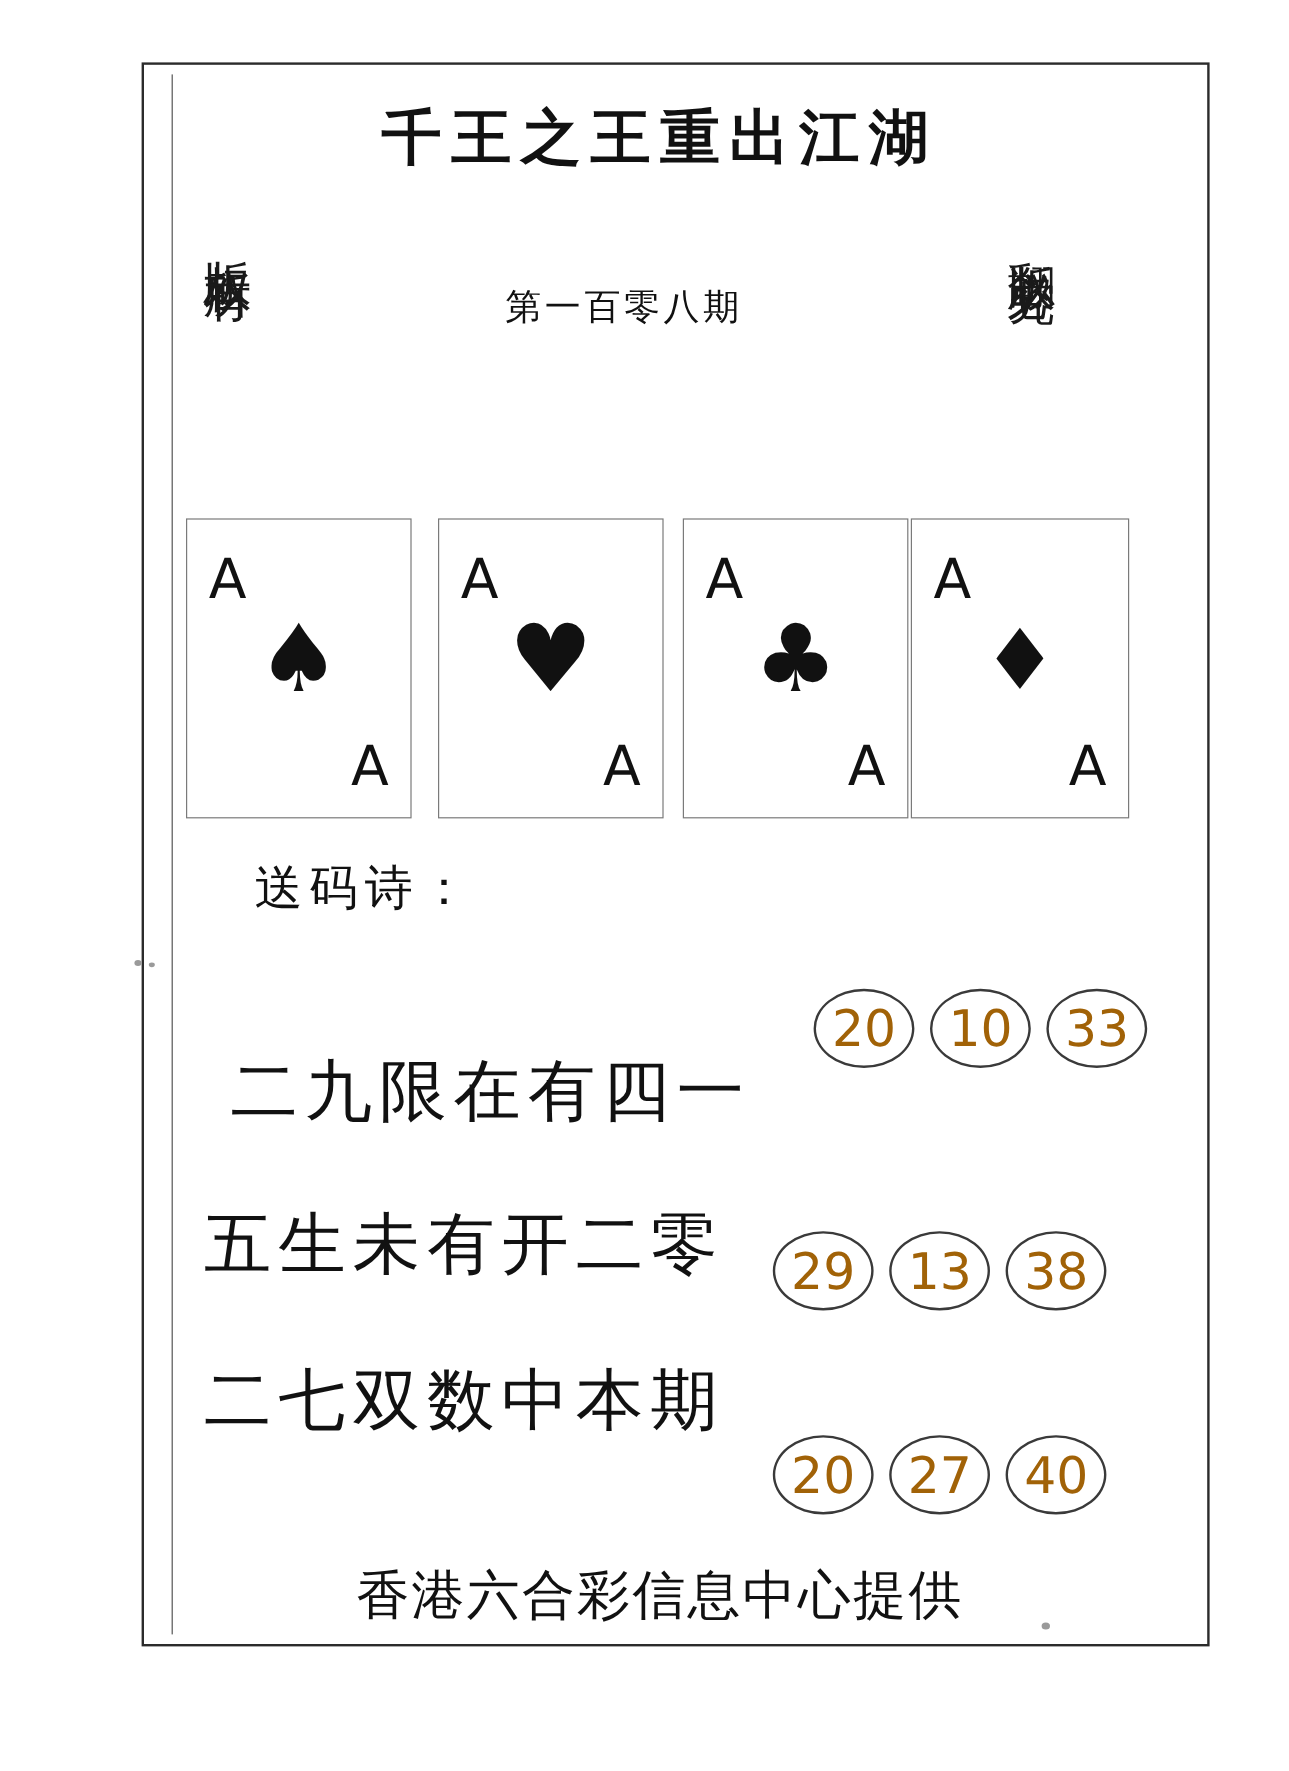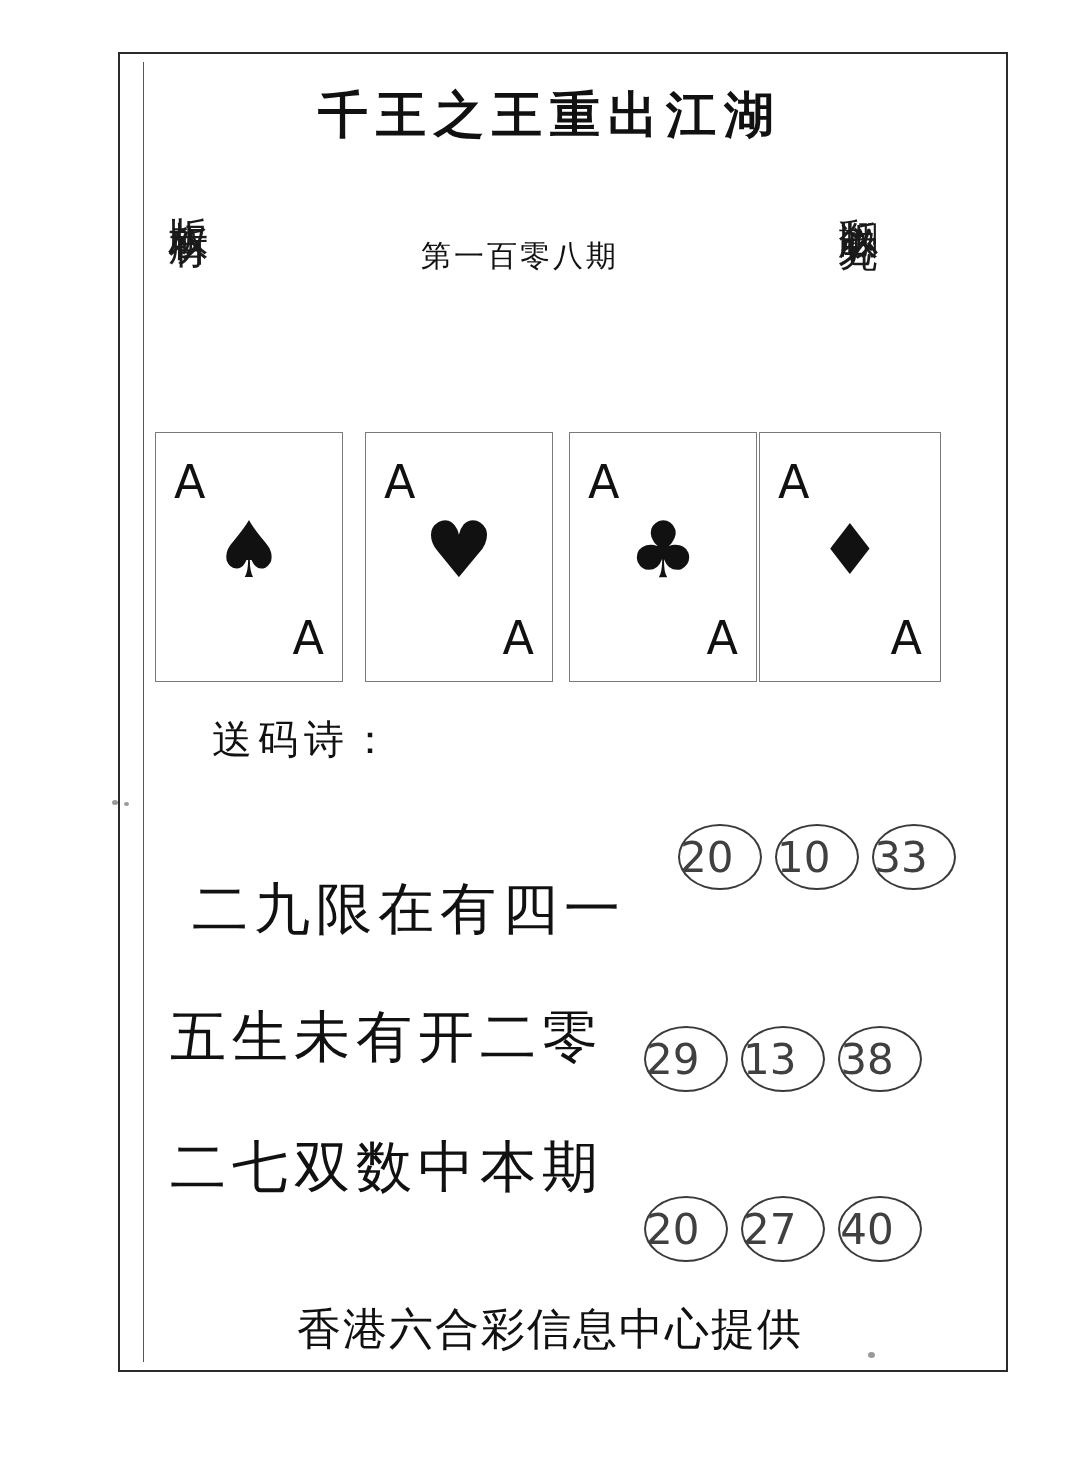--- a/index.html
+++ b/index.html
@@ -157,25 +157,25 @@
   .num-row-0 { left: 678px; top: 824px; }
   .num-row-1 { left: 644px; top: 1026px; }
   .num-row-2 { left: 644px; top: 1196px; }
 
   .num {
     display: inline-block;
     width: 84px;
     height: 66px;
     border: 2px solid #3a3a3a;
     border-radius: 50%;
-    text-align: left;
+    text-align: center;
     line-height: 64px;
     font-family: "DejaVu Sans", sans-serif;
     font-size: 42px;
-    color: #404040;
+    color: #a16207;
     margin-right: 8px;
     box-sizing: border-box;
   }
 
   .footer {
     position: absolute;
     left: 150px;
     top: 1300px;
     width: 800px;
     text-align: center;

